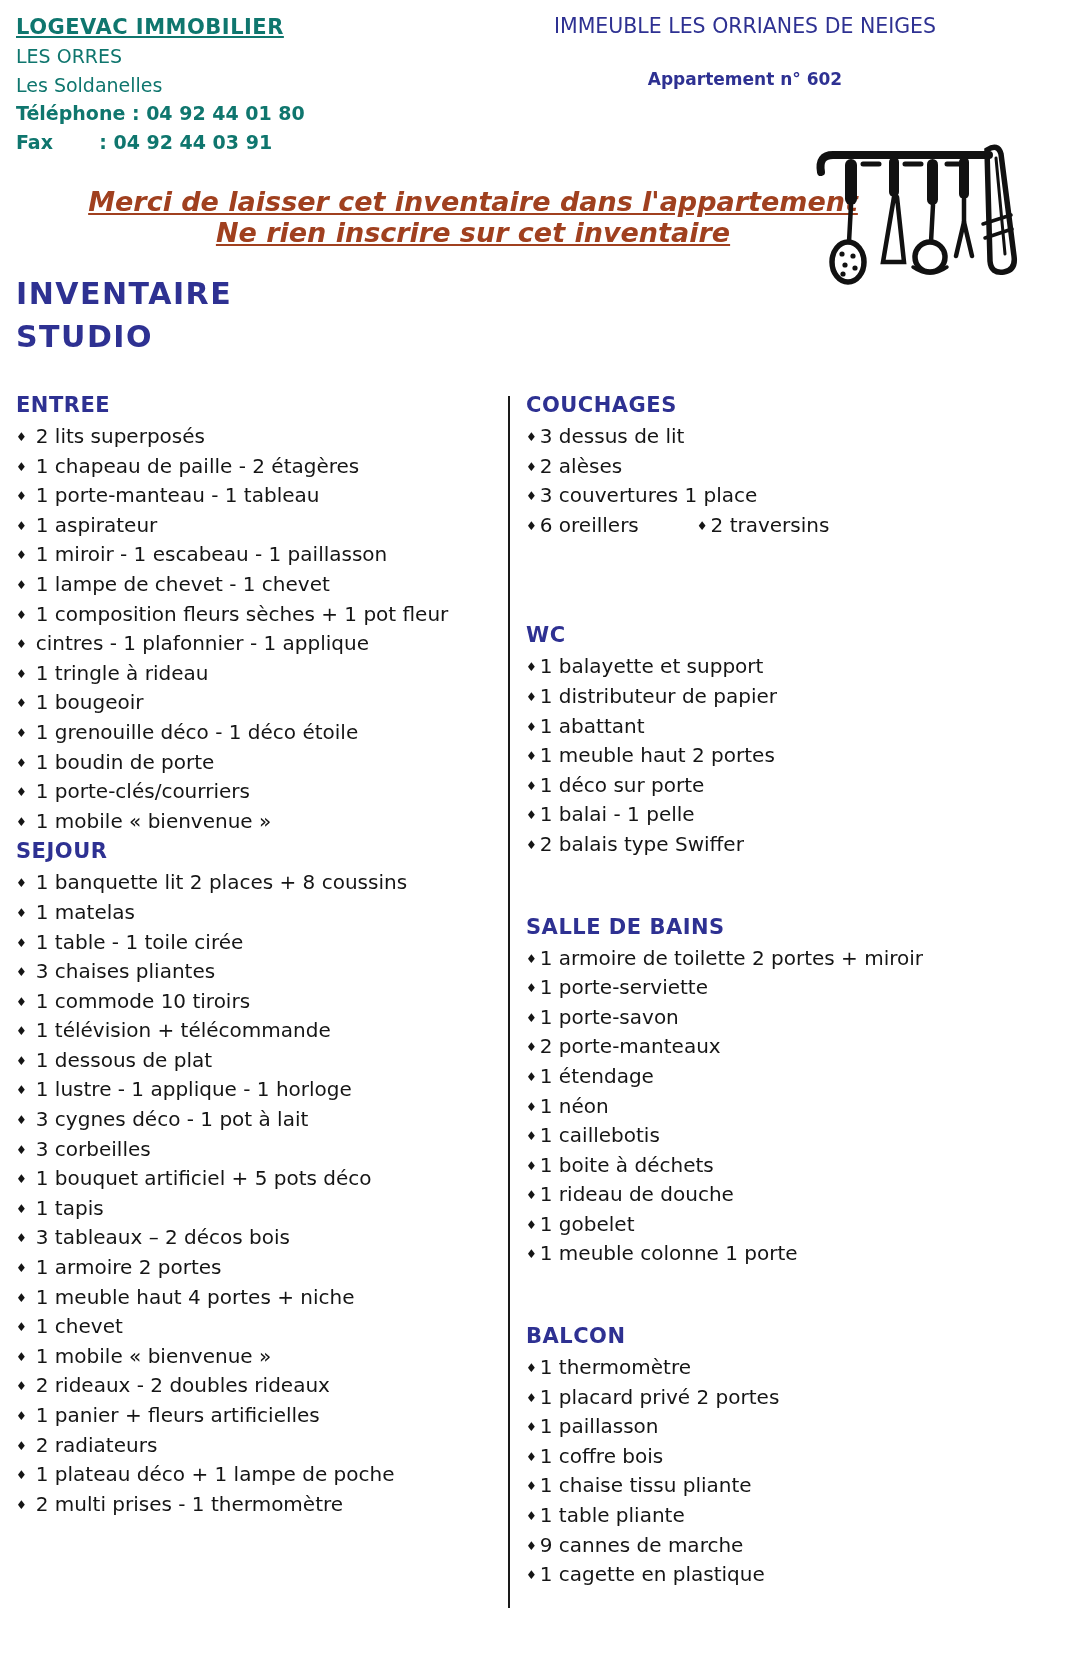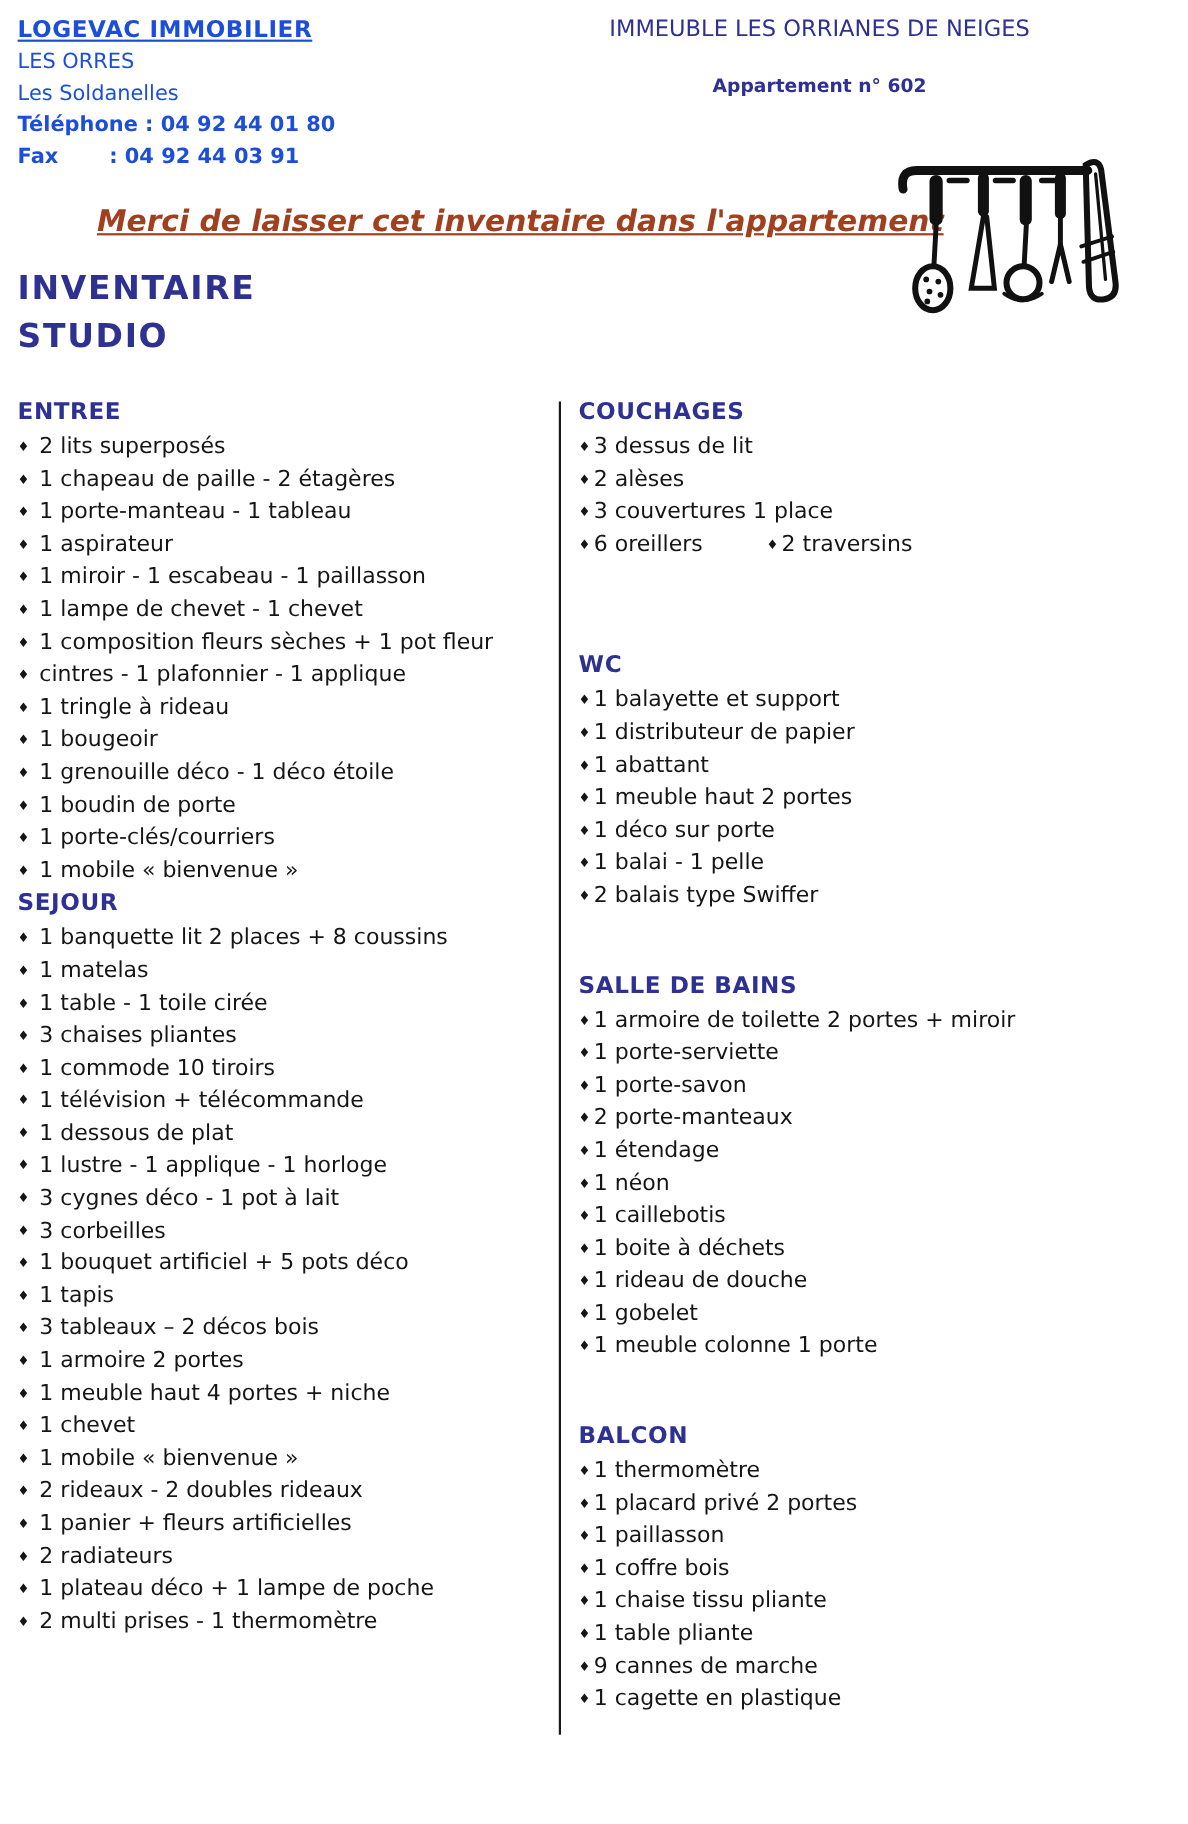--- a/index.html
+++ b/index.html
@@ -11,21 +11,21 @@
     background: #ffffff;
     font-family: "DejaVu Sans", sans-serif;
     color: #151515;
     box-sizing: border-box;
     padding: 12px 20px 0 16px;
     overflow: hidden;
   }
 
   
   .header { display: flex; justify-content: flex-start; }
-  .agency { color: #1d4ed8; font-size: 19px; line-height: 28.5px; width: 470px; }
+  .agency { color: #0f766e; font-size: 19px; line-height: 28.5px; width: 470px; }
   .agency-name {
     font-weight: bold; font-size: 21px;
     text-decoration: underline; letter-spacing: .5px; line-height: 30px;
   }
   .agency .contact { font-weight: bold; white-space: pre; }
   .right-head {
     color: #2e3192; text-align: center; width: 470px; margin-left: 24px;
   }
   .building { font-weight: normal; font-size: 20.5px; line-height: 28px; }
   .apartment { font-weight: bold; font-size: 17px; margin-top: 29px; }
@@ -118,20 +118,21 @@
     <path d="M157 73 L157 96" stroke-width="4.5"></path>
     <path d="M157 96 L149 130 M157 96 L165 130" stroke-width="4.5"></path>
 
     <path d="M180 24 q11 -7 14 4 l13 102 q2 14 -10 16 q-13 2 -14 -11 z" stroke-width="5.5"></path>
     <path d="M189 32 l9 96" stroke-width="3"></path>
     <path d="M176 98 l28 -9 M178 112 l27 -9" stroke-width="3.5"></path>
   </svg>
 
   <div class="notice">
     <div>Merci de laisser cet inventaire dans l'appartement</div>
+    <div>Ne rien inscrire sur cet inventaire</div>
   </div>
 
   <div class="title">
     <div>INVENTAIRE</div>
     <div>STUDIO</div>
   </div>
 
   <div class="columns">
     <div class="divider"></div>
     <div class="col-left" id="col-left">

